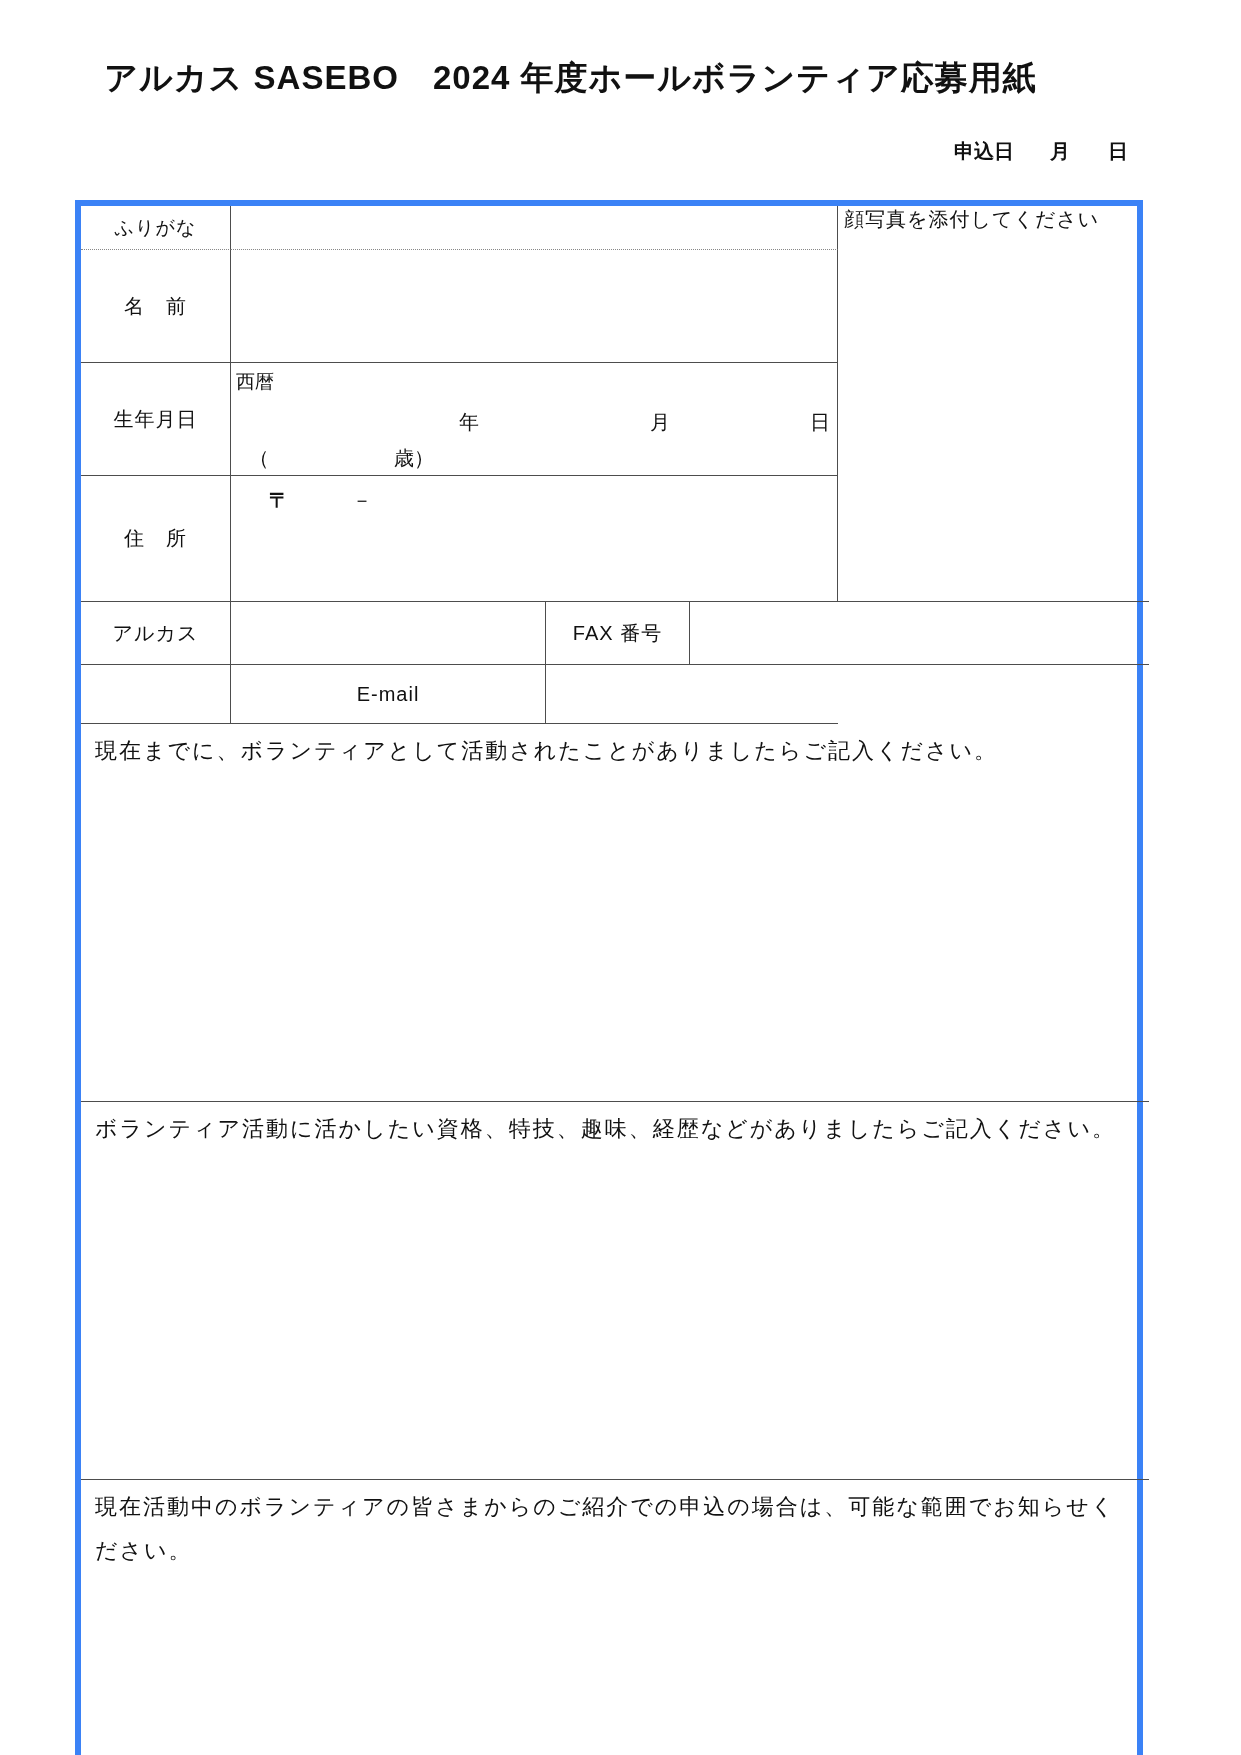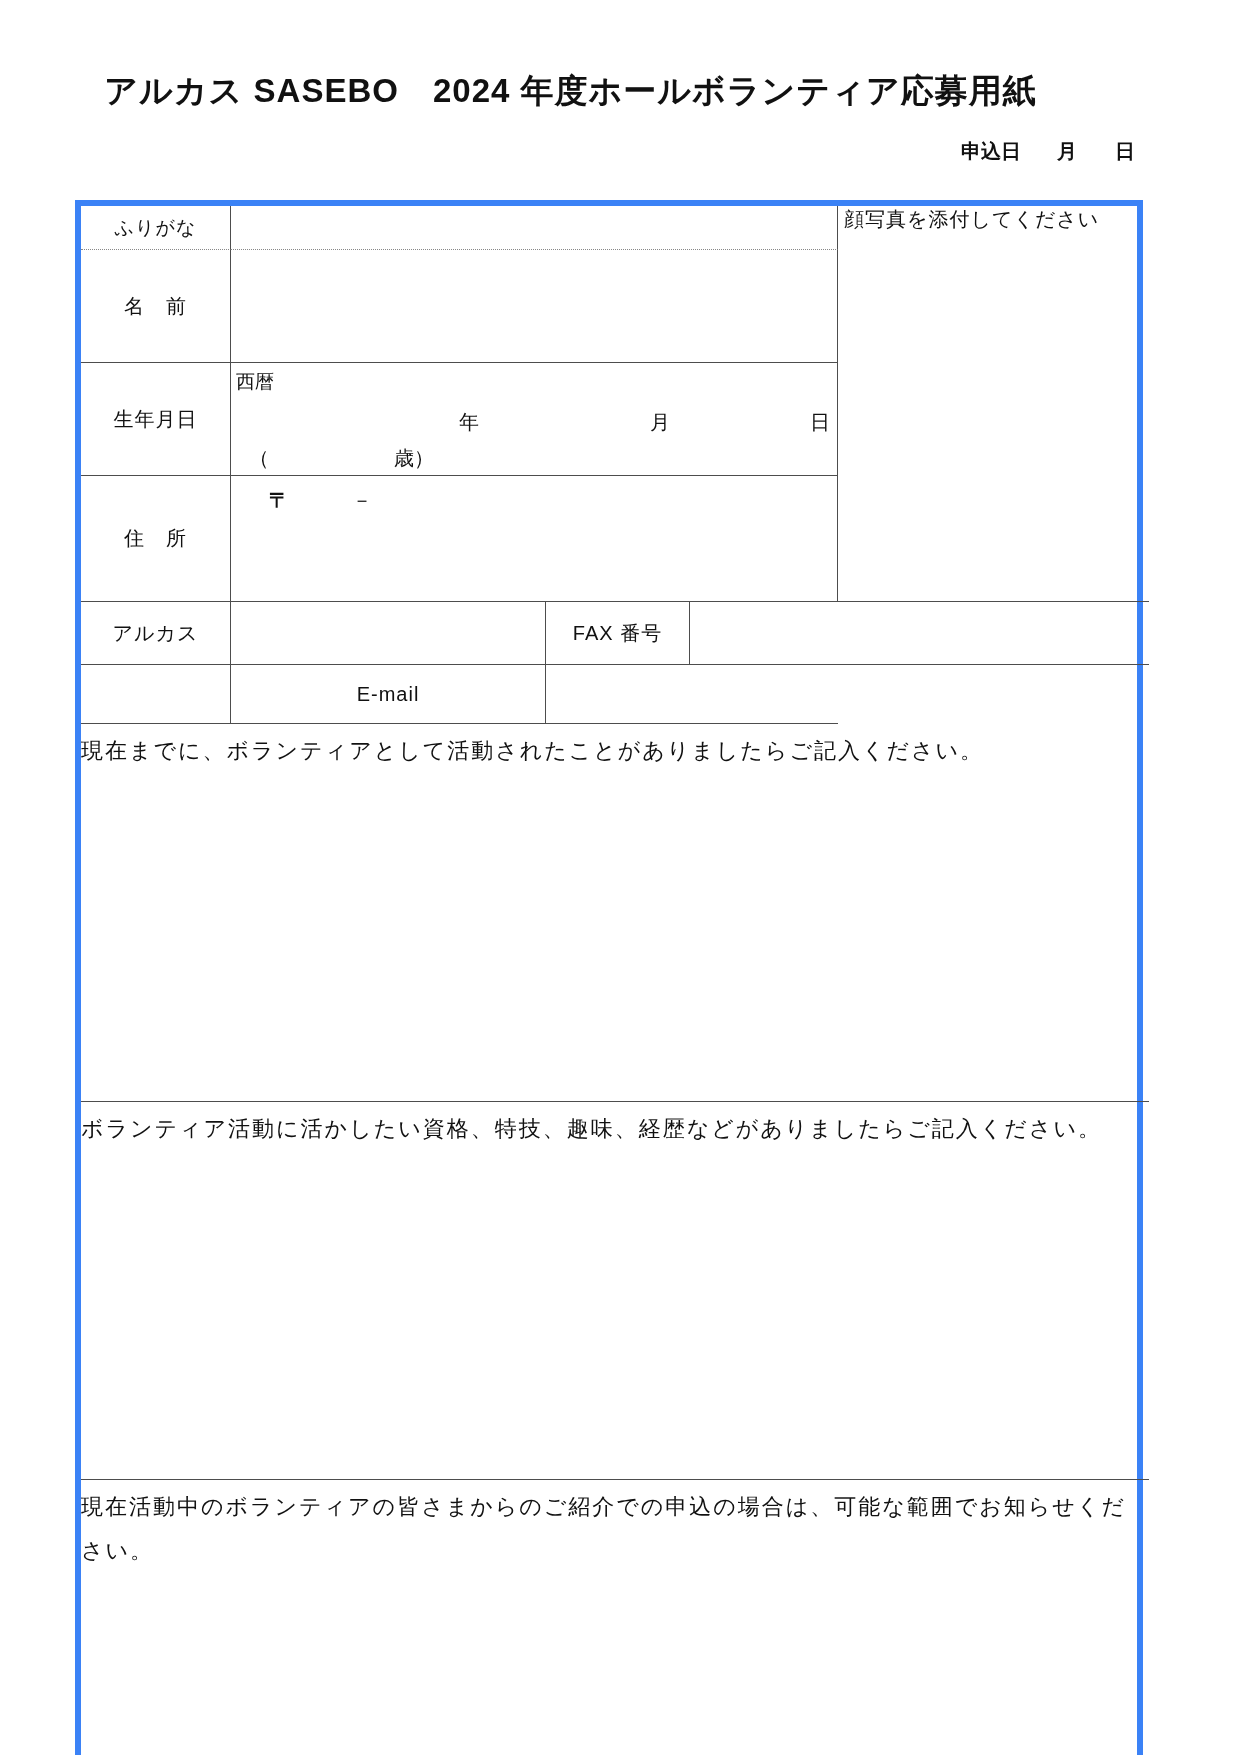--- a/index.html
+++ b/index.html
@@ -4,27 +4,27 @@
 <style>
   * { margin: 0; padding: 0; box-sizing: border-box; }
   html, body { background: #ffffff; }
   body {
     width: 1241px; height: 1755px;
     position: relative;
     font-family: "Liberation Sans", "DejaVu Sans", sans-serif;
     color: #111111;
   }
   .page-title {
-    position: absolute; top: 69px; left: 0; width: 1241px;
+    position: absolute; top: 56px; left: 0; width: 1241px;
     text-align: center; text-indent: -100px;
     font-size: 33px; font-weight: bold; letter-spacing: 1px;
     white-space: nowrap;
   }
   .apply-date {
-    position: absolute; top: 138px; left: 11px; width: 991px; height: 26px;
+    position: absolute; top: 138px; left: 4px; width: 991px; height: 26px;
     font-size: 20px; font-weight: bold;
   }
   .apply-date span { position: absolute; top: 0; white-space: nowrap; }
   .ad-label { left: 950px; }
   .ad-month { left: 1046px; }
   .ad-day   { left: 1104px; }
 
   .form-table {
     position: absolute; left: 75px; top: 172px;
     width: 1068px; height: 1668px;
@@ -56,21 +56,21 @@
   .era-tok   { left: 5px;  top: 6px;  font-size: 19px; }
   .year-tok  { left: 228px; top: 46px; }
   .month-tok { left: 419px; top: 46px; }
   .day-tok   { left: 579px; top: 46px; }
   .paren-tok { left: 18px; top: 82px; }
   .age-tok   { left: 163px; top: 82px; }
   .postal-tok { left: 38px; top: 11px; font-weight: bold; }
   .pdash-tok  { left: 121px; top: 11px; }
   .section-cell {
     grid-column: 1 / span 5;
-    padding: 5px 0;
+    padding: 5px 14px;
     font-size: 22px; line-height: 44px; letter-spacing: 2px;
   }
 </style>
 </head>
 <body>
 
 <div class="page-title">アルカス SASEBO　2024 年度ホールボランティア応募用紙</div>
 
 <div class="apply-date">
   <span class="ad-label">申込日</span>

